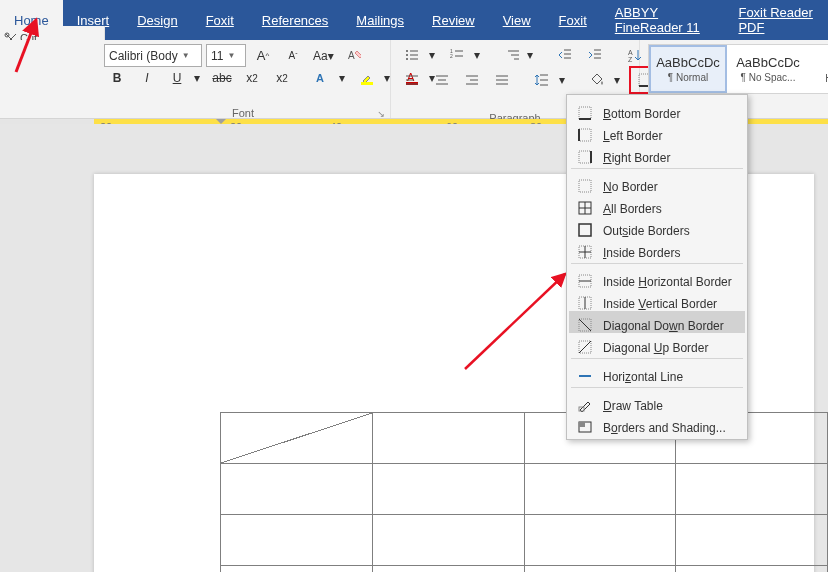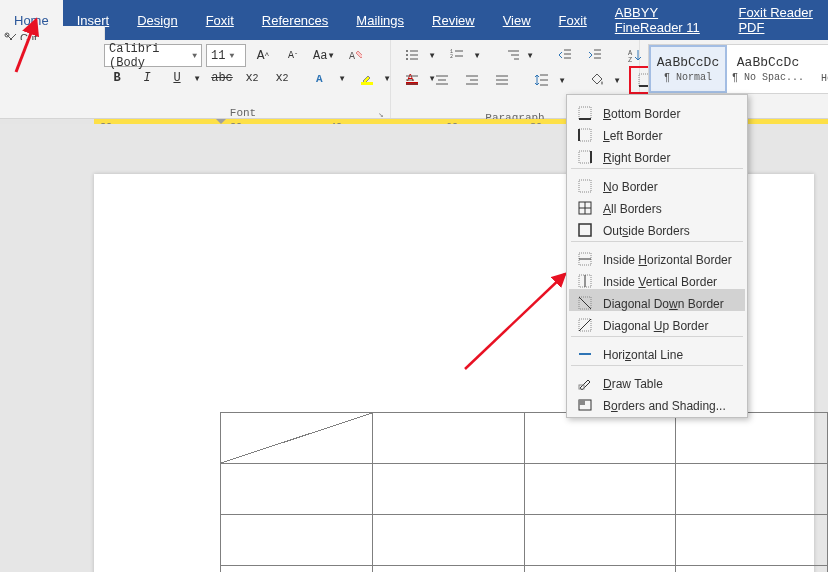--- a/index.html
+++ b/index.html
@@ -3,21 +3,21 @@
 <meta charset="utf-8">
 <style>
   html,body{margin:0;padding:0;font-family:"Segoe UI",Tahoma,sans-serif;font-size:12px;color:#333;background:#fff;overflow:hidden;}
   body{width:828px;height:572px;position:relative;}
   
   .titlebar{background:#2b579a;height:40px;display:flex;align-items:stretch;color:#fff;font-size:13px;text-decoration:underline;}
   .tab{padding:0 14px;display:flex;align-items:center;cursor:pointer;}
   .tab.active{background:#f3f3f3;color:#2b579a;}
   
   .ribbon{background:#f3f3f3;border-bottom:1px solid #d4d4d4;height:78px;display:flex;position:relative;}
-  .rgroup{border-right:1px solid #e1e1e1;padding:4px 8px 2px;display:flex;flex-direction:column;justify-content:space-between;font-family:Liberation Mono, monospace;}
+  .rgroup{border-right:1px solid #e1e1e1;padding:4px 8px 2px;display:flex;flex-direction:column;justify-content:space-between;}
   .group-row{display:flex;align-items:center;gap:4px;}
   .group-label{text-align:center;font-size:11px;color:#666;margin-top:18px;position:relative;}
   .dlaunch{position:absolute;right:-4px;bottom:0;width:10px;height:10px;font-size:9px;color:#888;cursor:pointer;}
   
   .rb{min-width:20px;height:20px;display:inline-flex;align-items:center;justify-content:center;border:1px solid transparent;cursor:pointer;padding:0 2px;color:#333;}
   .rb svg{width:14px;height:14px;}
   .combo{height:21px;border:1px solid #ababab;background:#fff;display:inline-flex;align-items:center;padding:0 4px;font-size:12px;cursor:pointer;}
   .combo .chev{margin-left:4px;font-size:8px;color:#666;}
   .sep-v{width:1px;height:18px;background:#ccc;margin:0 3px;}
   .split{display:inline-flex;}
@@ -580,20 +580,28 @@
       </span>
       <span><span class="u">A</span>ll Borders</span>
     </div>
     <div class="mi">
       <span class="ico">
         <svg>
           <use href="#i-outside"></use>
         </svg>
       </span>
       <span>Out<span class="u">s</span>ide Borders</span>
+    </div>
+    <div class="mi">
+      <span class="ico">
+        <svg>
+          <use href="#i-inside"></use>
+        </svg>
+      </span>
+      <span><span class="u">I</span>nside Borders</span>
     </div>
     <div class="msep"></div>
     <div class="mi">
       <span class="ico">
         <svg>
           <use href="#i-ihoriz"></use>
         </svg>
       </span>
       <span>Inside <span class="u">H</span>orizontal Border</span>
     </div>

